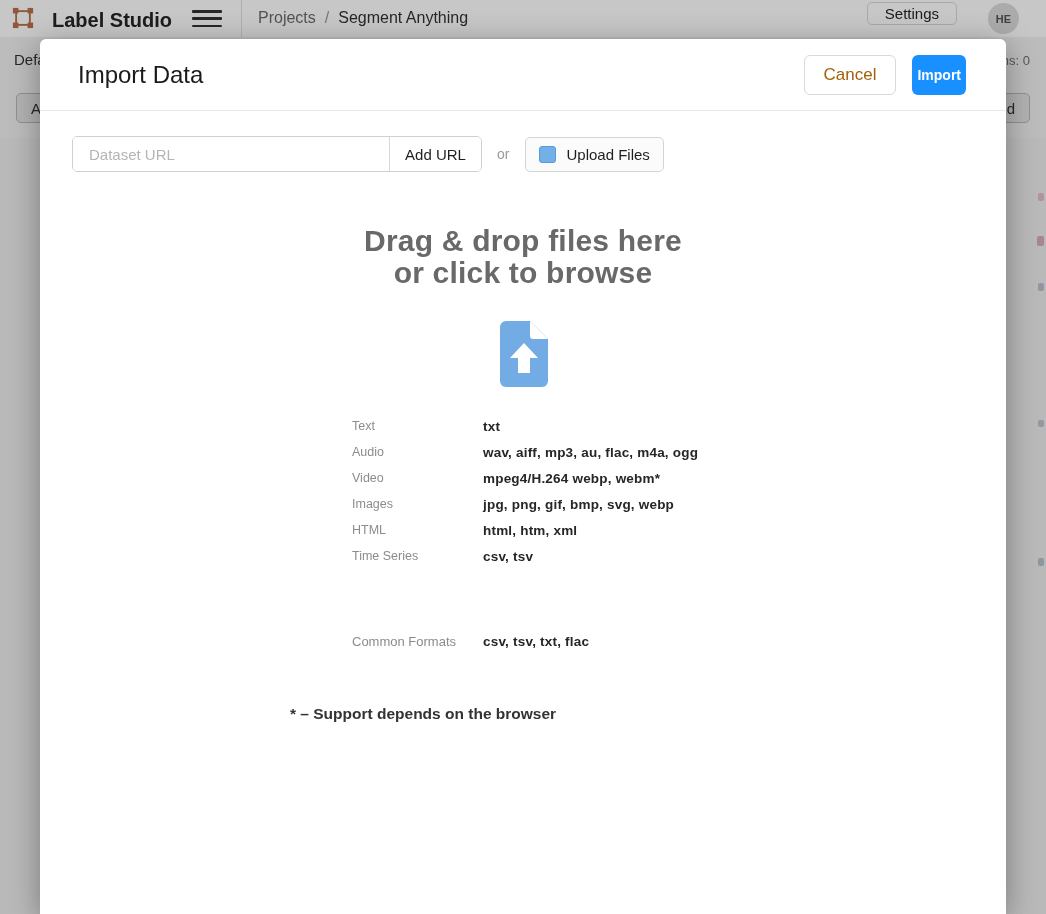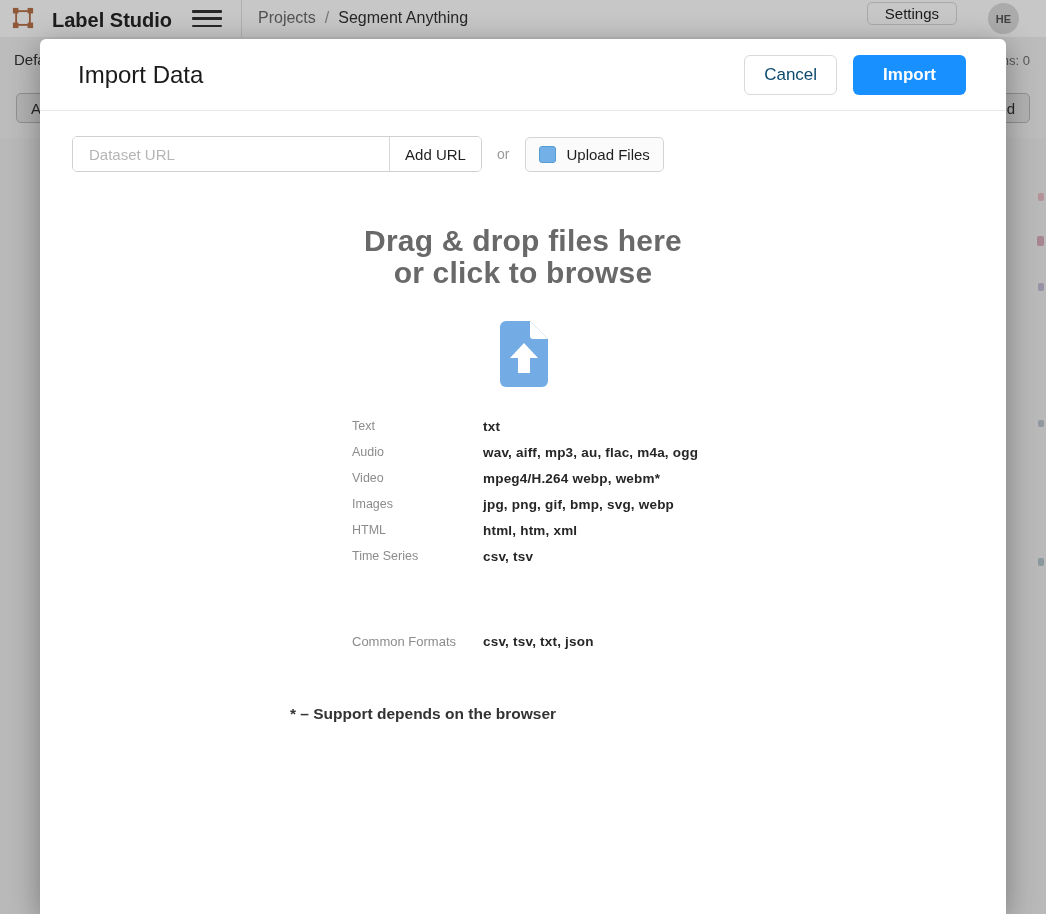--- a/index.html
+++ b/index.html
@@ -32,22 +32,22 @@
   .remnant{position:absolute;border-radius:2px;opacity:.5;}
 
   
   .overlay{position:absolute;inset:0;background:rgba(0,0,0,0.22);z-index:5;}
 
   
   .modal{position:absolute;left:40px;top:39px;width:966px;height:875px;background:#fff;z-index:10;border-radius:6px 6px 0 0;box-shadow:0 6px 30px rgba(0,0,0,0.35);}
   .modal-header{position:absolute;left:0;top:0;width:100%;height:72px;border-bottom:1px solid #e8e8e8;box-sizing:border-box;display:flex;align-items:center;padding:0 40px 0 38px;}
   .modal-title{font-size:24px;font-weight:500;color:#1a1a1a;}
   .header-actions{margin-left:auto;display:flex;gap:16px;align-items:center;}
-  .btn-cancel{height:40px;padding:0 19px;background:#fff;border:1px solid #d9d9d9;border-radius:6px;font-size:17px;color:#0c4a6e;font-family:inherit;}
-  .btn-import{height:40px;padding:0 30px;border:none;border-radius:6px;font-size:17px;font-weight:700;color:#fff;font-family:inherit;}
+  .btn-cancel{height:40px;padding:0 19px;background:#fff;border:1px solid #d9d9d9;border-radius:6px;font-size:17px;color:#a16207;font-family:inherit;}
+  .btn-import{height:40px;padding:0 5px;border:none;border-radius:6px;font-size:14px;font-weight:700;color:#fff;font-family:inherit;}
 
   .url-row{position:absolute;left:32px;top:97px;height:36px;display:flex;align-items:center;}
   .url-control{display:flex;width:410px;height:36px;border:1px solid #d0d0d0;border-radius:5px;overflow:hidden;background:#fff;box-sizing:border-box;}
   .url-input{flex:1;border:none;outline:none;padding:0 16px;font-size:15px;color:#333;font-family:inherit;min-width:0;}
   .url-input::placeholder{color:#b5b5b5;}
   .add-url{width:91px;border-left:1px solid #d8d8d8;background:#fff;display:flex;align-items:center;justify-content:center;font-size:15px;font-weight:500;color:#1f1f1f;cursor:pointer;}
   .or-label{margin:0 16px 0 15px;font-size:14px;color:#9a9a9a;}
   .upload-files-btn{height:35px;display:flex;align-items:center;gap:10px;padding:0 13px;background:#fbfbfb;border:1px solid #d4d4d4;border-radius:5px;font-size:15px;color:#1f1f1f;font-family:inherit;cursor:pointer;}
   .upload-files-icon{width:17px;height:17px;border-radius:3px;border:1px solid #569dd6;box-sizing:border-box;}
 
@@ -179,20 +179,20 @@
         </div>
 
         <div class="fmt-row">
           <div class="fmt-label">Time Series</div>
           <div class="fmt-value">csv, tsv</div>
         </div>
       </div>
 
     <div class="common-row">
       <div class="fmt-label">Common Formats</div>
-      <div class="fmt-value">csv, tsv, txt, json</div>
+      <div class="fmt-value">csv, tsv, txt, flac</div>
     </div>
 
     <div class="footnotes">
       <div>* – Support depends on the browser</div>
     </div>
   </div>
 </div>
 
 </body></html>

